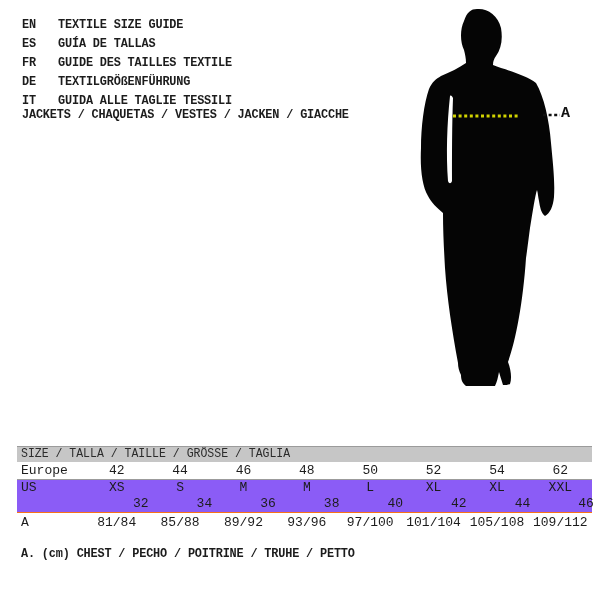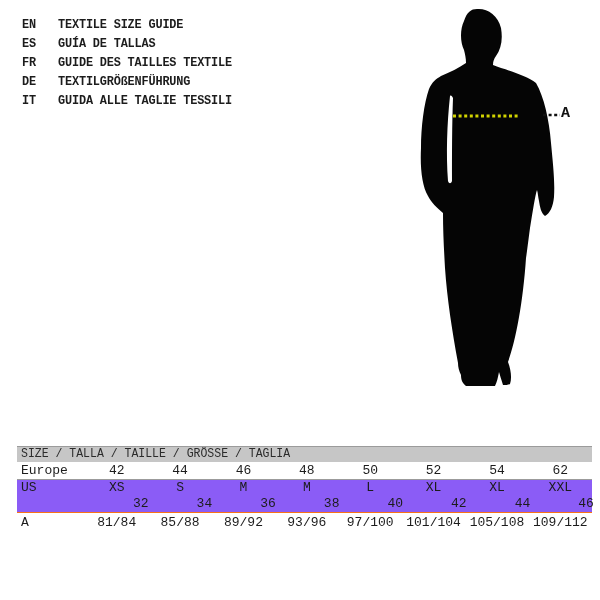--- a/index.html
+++ b/index.html
@@ -72,20 +72,21 @@
       <span class="lang-code">DE</span>
       <span class="lang-label">TEXTILGRÖßENFÜHRUNG</span>
     </div>
     <div class="lang-row cond">
       <span class="lang-code">IT</span>
       <span class="lang-label">GUIDA ALLE TAGLIE TESSILI</span>
     </div>
   </div>
 
   <div class="cat-lines">
+    <div class="cat-line"><span class="cond">JACKETS / CHAQUETAS / VESTES / JACKEN / GIACCHE</span></div>
   </div>
 
   <svg class="figure-svg" viewBox="400 0 200 400" xmlns="http://www.w3.org/2000/svg">
     <path d="M477,9 C487,8 498,15 501,28 C503,40 501,49 496,56 C494,59 493,61 493,65
              C506,70 526,75 536,83 C544,97 549,119 551,143 C553,164 555,181 554,197
              C553,207 550,213 545,216 C541,213 540,207 539,201 C538,197 538,193 537,190
              C535,196 533,210 530,228 C528,243 527,252 526,258 C523,302 516,340 508,362
              C511,370 512,378 510,384 C508,385 505,385 503,385 C501,379 500,375 499,372
              C498,377 497,382 495,386 C485,386 473,386 466,386 C462,383 461,379 461,375
              C459,371 458,367 458,363 C452,330 447,298 445,268 C444,250 443,232 443,213
@@ -147,14 +148,15 @@
       <span class="t-cell">85/88</span>
       <span class="t-cell">89/92</span>
       <span class="t-cell">93/96</span>
       <span class="t-cell">97/100</span>
       <span class="t-cell">101/104</span>
       <span class="t-cell">105/108</span>
       <span class="t-cell">109/112</span>
     </div>
   </div>
 
+  <div class="footnote"><span class="cond">A. (cm) CHEST / PECHO / POITRINE / TRUHE / PETTO</span></div>
 
 </div>
 
 </body></html>

